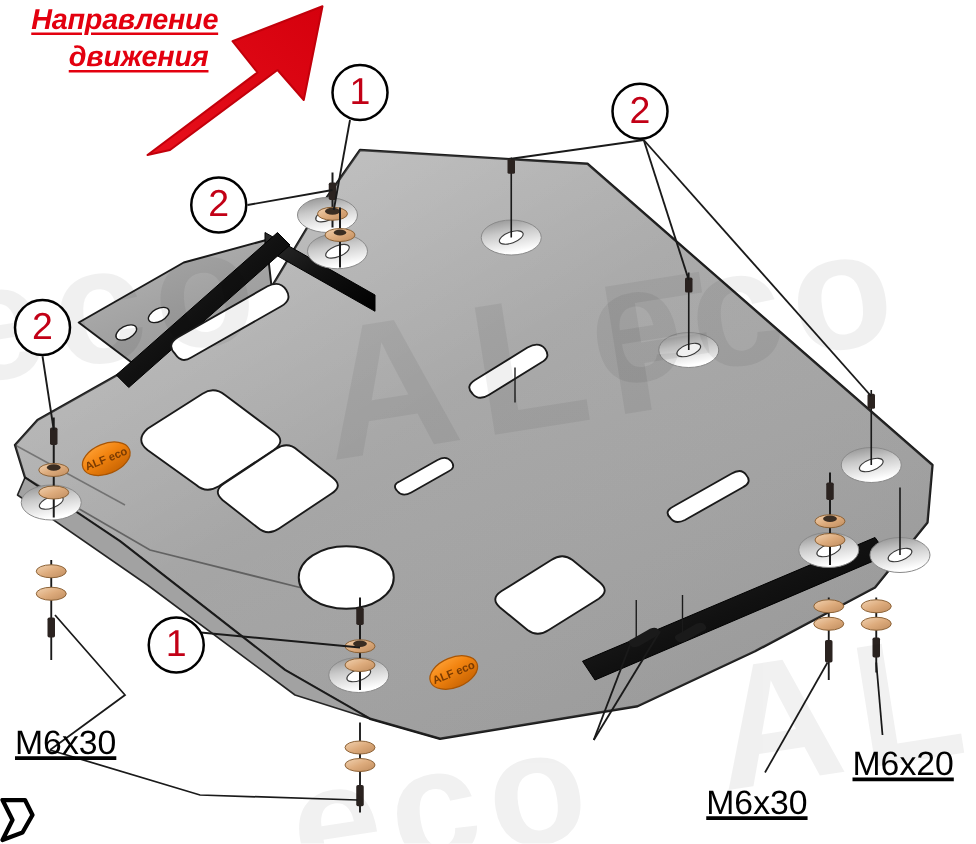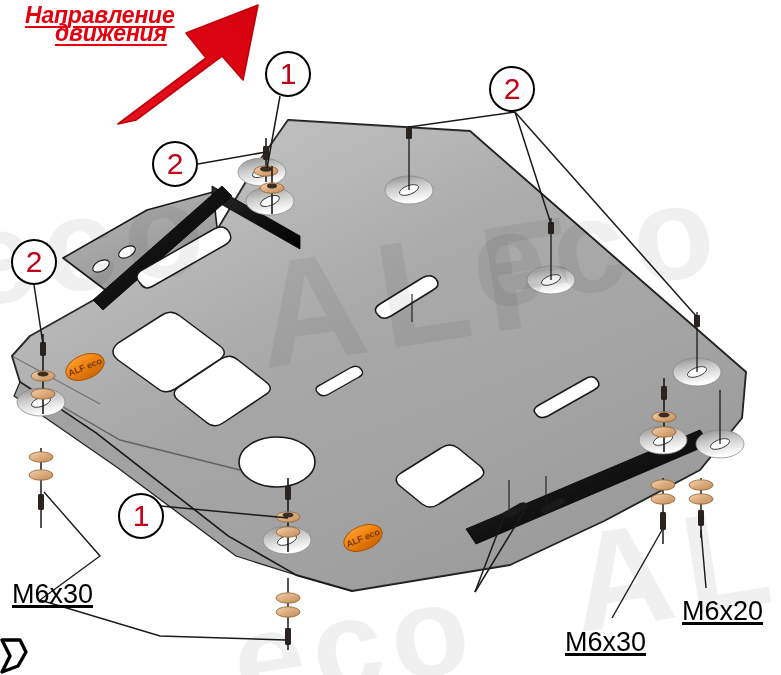--- a/index.html
+++ b/index.html
@@ -16,21 +16,21 @@
     font-size:23px;
     line-height:26px;
     text-align:center;
     text-decoration:underline;
     text-decoration-thickness:2px;
     text-underline-offset:3px;
     white-space:nowrap;
     letter-spacing:-0.2px;
   }
   #hdr-l1{left:25px;top:2px;}
-  #hdr-l2{left:55px;top:20px;}
+  #hdr-l2{left:55px;top:32px;}
 
   .bottom-label{
     position:absolute;
     color:#000;
     font-family:"Liberation Sans", sans-serif;
     font-size:27px;
     font-weight:400;
     line-height:30px;
     text-align:center;
     text-decoration:underline;

